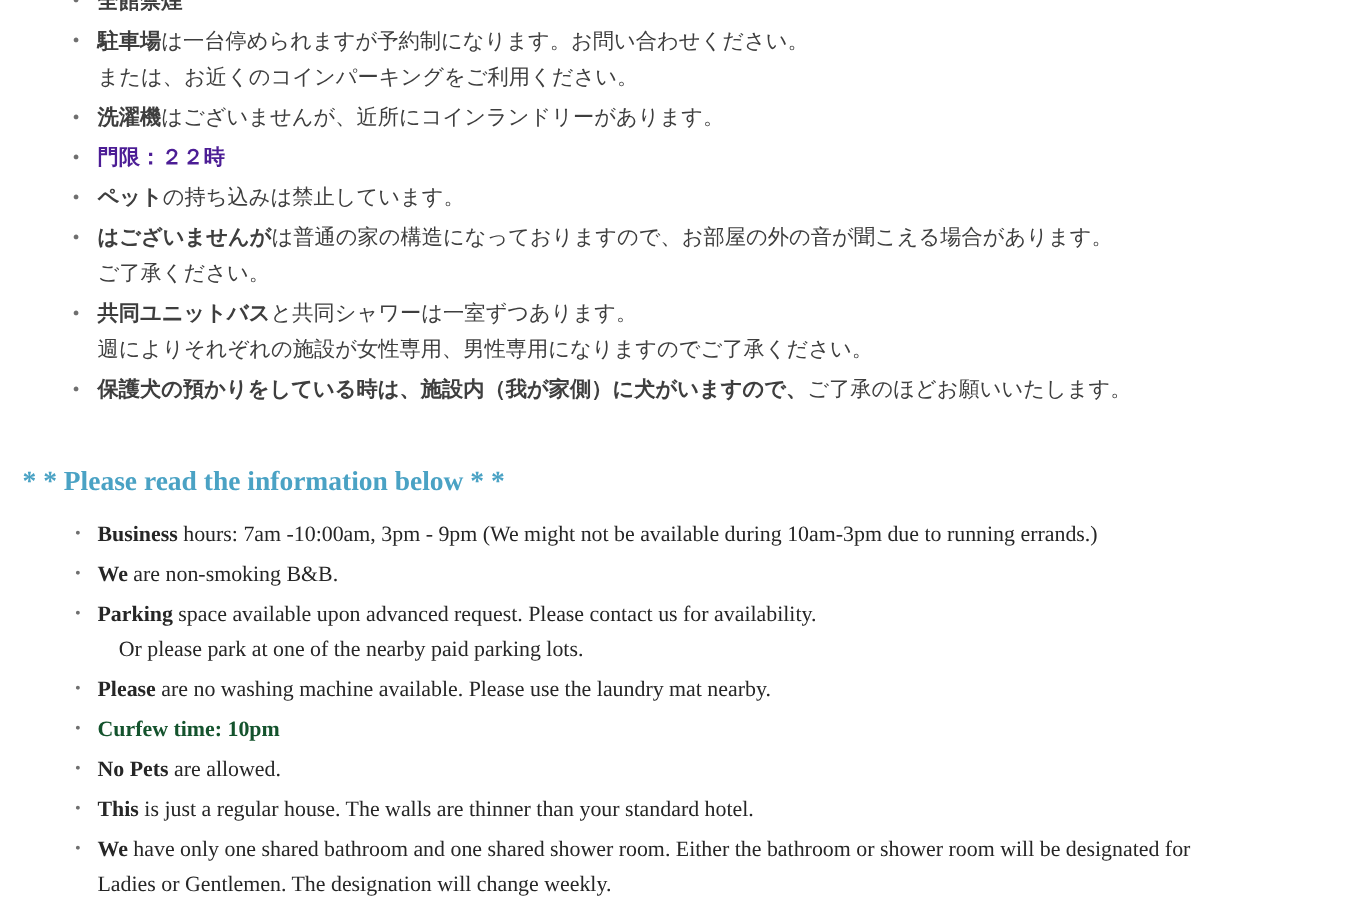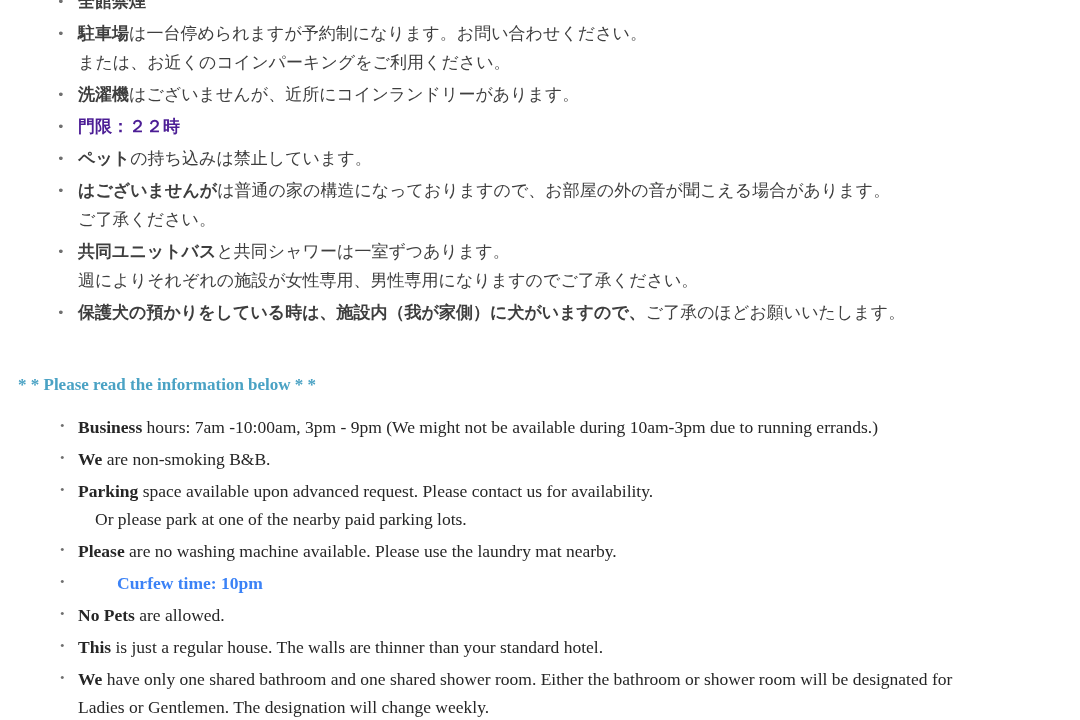--- a/index.html
+++ b/index.html
@@ -47,21 +47,21 @@
     line-height: 28px;
     color: #262626;
   }
   ul.en li { margin-bottom: 4px; }
   ul.en .bullet { left: -18px; top: -1px; }
   .line { white-space: nowrap; }
   .line.ind { padding-left: 17px; font-family: Liberation Serif, serif; }
   .seg-b { font-weight: bold; }
   h3.en-heading {
     font-family: "Liberation Serif", "DejaVu Serif", serif;
-    font-size: 17px;
+    font-size: 22px;
     font-weight: bold;
     margin: 47px 0 17px 18px;
     line-height: 22px;
     white-space: nowrap;
   }
 </style>
 </head>
 <body>
 
 <div class="page">
@@ -116,21 +116,21 @@
         <span class="bullet" style="color: rgb(111, 111, 111);">•</span>
         <div class="line"><span class="seg-b">Parking</span><span> space available upon advanced request. Please contact us for availability.</span></div>
         <div class="line ind"><span>Or please park at one of the nearby paid parking lots.</span></div>
       </li>
       <li>
         <span class="bullet" style="color: rgb(111, 111, 111);">•</span>
         <div class="line"><span class="seg-b">Please</span><span> are no washing machine available. Please use the laundry mat nearby.</span></div>
       </li>
       <li>
         <span class="bullet" style="color: rgb(111, 111, 111);">•</span>
-        <div class="line"><span class="seg-b" style="color: #3b82f6; margin-left: 39px;">Curfew time: 10pm</span></div>
+        <div class="line"><span class="seg-b" style="color: #14532d;">Curfew time: 10pm</span></div>
       </li>
       <li>
         <span class="bullet" style="color: rgb(111, 111, 111);">•</span>
         <div class="line"><span class="seg-b">No Pets</span><span> are allowed.</span></div>
       </li>
       <li>
         <span class="bullet" style="color: rgb(111, 111, 111);">•</span>
         <div class="line"><span class="seg-b">This</span><span> is just a regular house.  The walls are thinner than your standard hotel.</span></div>
       </li>
       <li>

